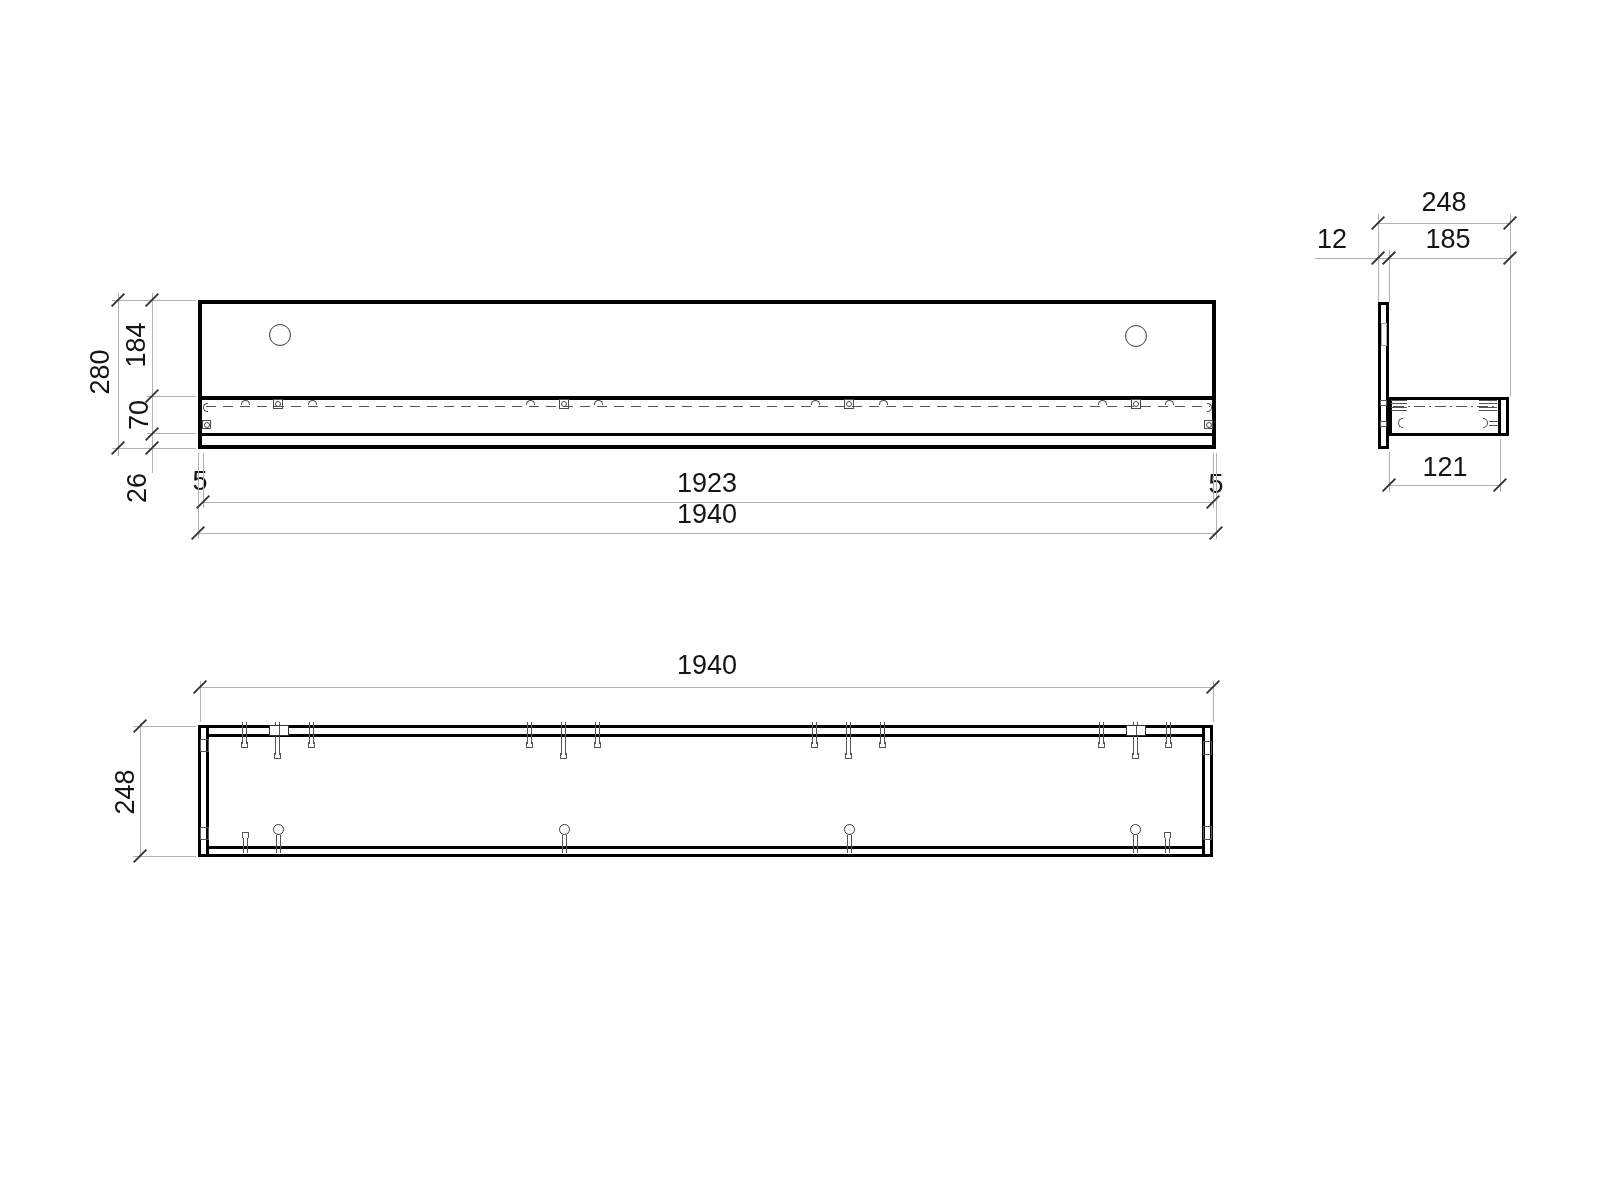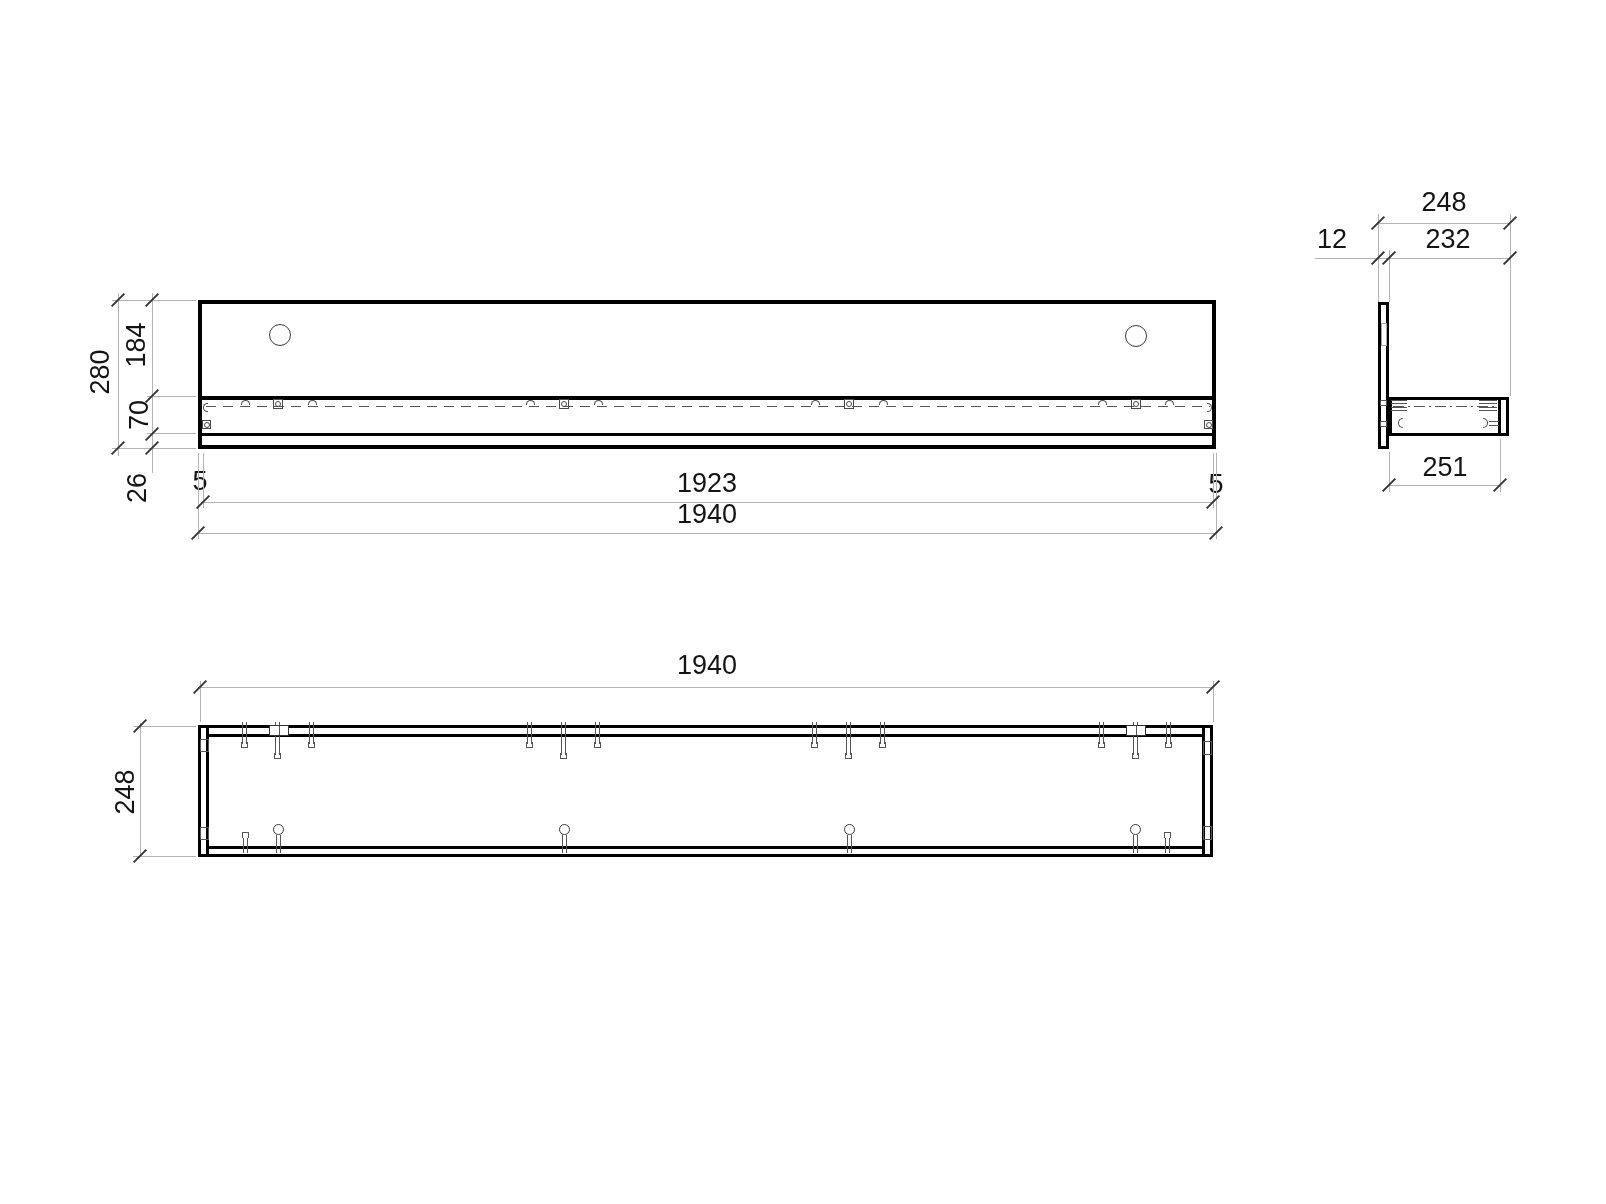--- a/index.html
+++ b/index.html
@@ -94,23 +94,23 @@
         <div class="hw boxmark" style="left: 1380px; top: 400px; width: 7px; height: 6px;"></div>
         <div class="hw boxmark" style="left: 1380px; top: 421px; width: 7px; height: 6px;"></div>
         <div class="hw arc-right" style="left: 1398px; top: 418px; width: 5px; height: 10px;"></div>
         <div class="hw hair-h" style="left: 1479px; top: 400px; width: 18px; height: 4px;"></div>
         <div class="hw hair-h" style="left: 1479px; top: 407px; width: 18px; height: 4px;"></div>
         <div class="hw arc-left" style="left: 1483px; top: 418px; width: 5px; height: 10px;"></div>
         <div class="hw hair-h" style="left: 1489px; top: 421px; width: 10px; height: 5px;"></div>
       </div>
 
     <div class="lbl" style="left:1444px; top:202px;">248</div>
-    <div class="lbl" style="left:1448px; top:239px;">232</div>
+    <div class="lbl" style="left:1448px; top:239px;">185</div>
     <div class="lbl" style="left:1332px; top:239px;">12</div>
-    <div class="lbl" style="left:1445px; top:467px;">251</div>
+    <div class="lbl" style="left:1445px; top:467px;">121</div>
   </div>
 
   <div class="view">
     <div class="outline" style="left:198px; top:725px; width:1015px; height:132px; border-width:3px;"></div>
     <div class="ln" style="left:206px;  top:734px; width:999px; height:3px;"></div>
     <div class="ln" style="left:206px;  top:846px; width:999px; height:3px;"></div>
     <div class="ln" style="left:206px;  top:728px; width:3px;  height:126px;"></div>
     <div class="ln" style="left:1202px; top:728px; width:3px;  height:126px;"></div>
     <div id="plan-hw">
         <div class="hw hair-v" style="left: 242px; top: 722px; width: 5px; height: 22px;"></div>

